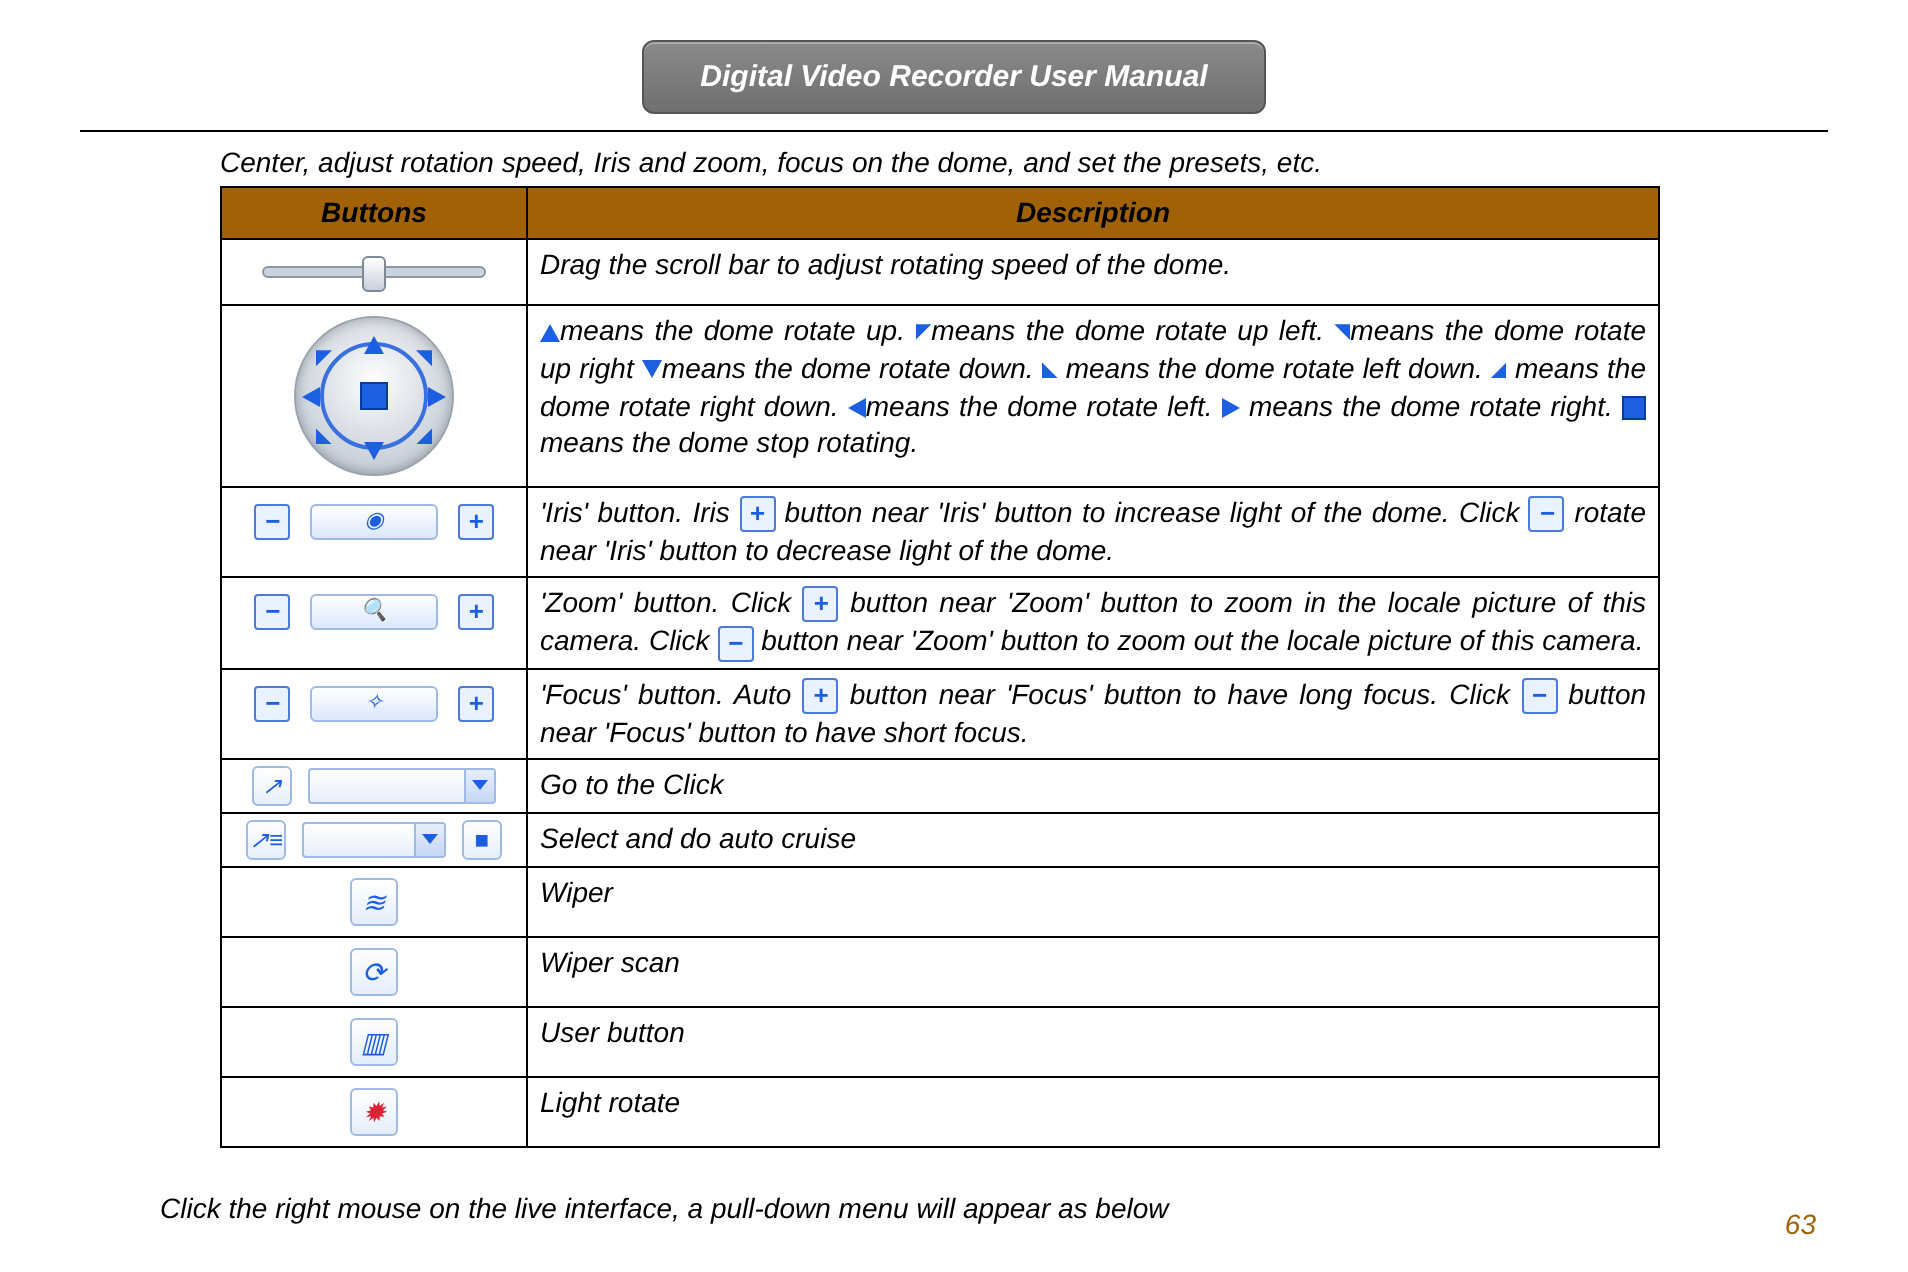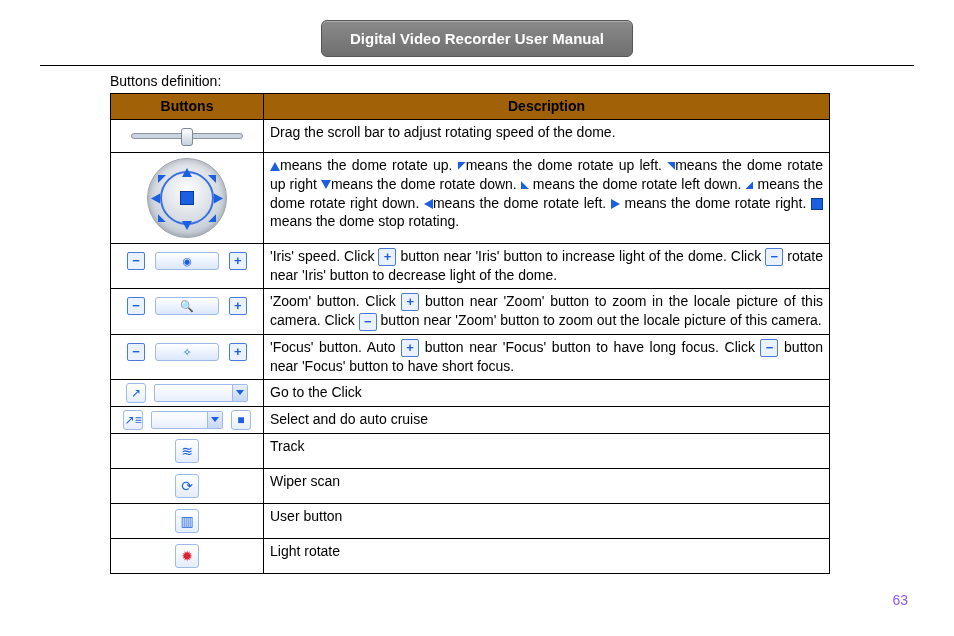--- a/index.html
+++ b/index.html
@@ -1,16 +1,16 @@
 <!DOCTYPE html>
 <html><head>
 <meta charset="utf-8">
 <style>
   html,body{margin:0;padding:0;background:#fff;font-family:Arial,Helvetica,sans-serif;font-size:14px;color:#000;}
-  .page{width:954px;height:636px;position:relative;box-sizing:border-box;padding:20px 40px 0 40px;}
+  .page{width:954px;height:636px;position:relative;box-sizing:border-box;padding:20px 40px 0 40px;font-style:italic;}
   .title-tab{width:310px;margin:0 auto 8px auto;text-align:center;background:linear-gradient(#8a8a8a,#6f6f6f);
     color:#fff;font-weight:bold;font-size:15px;padding:9px 0;border-radius:6px;border:1px solid #555;
     box-shadow:inset 0 1px 0 rgba(255,255,255,.3);}
   hr.top{border:none;border-top:1px solid #000;margin:4px 0 6px 0;}
   .intro{margin:0 0 2px 70px;line-height:1.35;}
   table.def{width:720px;margin:0 0 0 70px;border-collapse:collapse;}
   table.def th,table.def td{border:1px solid #000;padding:3px 6px;vertical-align:top;font-size:14px;line-height:1.35;}
   table.def th{text-align:center;font-weight:bold;background:#a16207;}
   .buttons-col{width:140px;text-align:center;}
   .desc-just{text-align:justify;}
@@ -54,31 +54,31 @@
     border-radius:2px;vertical-align:middle;position:relative;}
   .combo .dd{position:absolute;right:0;top:0;width:14px;height:100%;border-left:1px solid #9fb9e8;
     background:linear-gradient(#e7eefb,#c6d7f4);}
   .combo .dd::after{content:"";position:absolute;left:3px;top:5px;border-left:4px solid transparent;border-right:4px solid transparent;border-top:5px solid #1c5fe0;}
   .mini-icon{display:inline-block;width:18px;height:18px;border:1px solid #9fb9e8;border-radius:3px;
     background:linear-gradient(#fff,#e7eefb);vertical-align:middle;text-align:center;line-height:18px;
     font-size:12px;color:#1c5fe0;}
   .icon-btn{display:inline-block;width:22px;height:22px;border:1px solid #9fb9e8;border-radius:3px;
     background:linear-gradient(#fff,#e4edfb);margin:2px auto;line-height:22px;text-align:center;color:#1c5fe0;font-size:14px;}
   .footer-text{margin:22px 0 0 40px;}
-  .pagenum{position:absolute;right:46px;bottom:28px;font-size:14px;color:#8b5cf6;}
+  .pagenum{position:absolute;right:46px;bottom:16px;font-size:14px;color:#a16207;}
 </style>
 </head>
 <body>
 
 <div class="page">
 
   <div class="title-tab">Digital Video Recorder User Manual</div>
   <hr class="top">
 
-  <p class="intro">Buttons definition:</p>
+  <p class="intro">Center, adjust rotation speed, Iris and zoom, focus on the dome, and set the presets, etc.</p>
 
   <table class="def">
     <thead>
       <tr>
         <th class="buttons-col">Buttons</th>
         <th>Description</th>
       </tr>
     </thead>
     <tbody>
 
@@ -121,21 +121,21 @@
 
       <tr>
         <td class="buttons-col">
           <div class="ctl-row">
             <span class="sq-btn minus"></span>
             <span class="mid-ctl"><span class="glyph">◉</span></span>
             <span class="sq-btn plus"></span>
           </div>
         </td>
         <td class="desc-just">
-          <span>'Iris' speed. Click  </span><span class="sq-btn plus"></span>
+          <span>'Iris' button. Iris  </span><span class="sq-btn plus"></span>
           <span>button near 'Iris' button to increase light of the dome. Click  </span><span class="sq-btn minus"></span>
           <span> rotate near 'Iris' button to decrease light of the dome.</span>
         </td>
       </tr>
 
       <tr>
         <td class="buttons-col">
           <div class="ctl-row">
             <span class="sq-btn minus"></span>
             <span class="mid-ctl"><span class="glyph">🔍</span></span>
@@ -178,21 +178,21 @@
           <span class="combo" style="width:70px;margin-left:4px;"><span class="dd"></span></span>
           <span class="mini-icon" style="margin-left:4px;">■</span>
         </td>
         <td>Select and do auto cruise</td>
       </tr>
 
       <tr>
         <td class="buttons-col">
           <span class="icon-btn"><span>≋</span></span>
         </td>
-        <td>Track</td>
+        <td>Wiper</td>
       </tr>
 
       <tr>
         <td class="buttons-col">
           <span class="icon-btn"><span>⟳</span></span>
         </td>
         <td>Wiper scan</td>
       </tr>
 
       <tr>
@@ -205,15 +205,16 @@
       <tr>
         <td class="buttons-col">
           <span class="icon-btn"><span style="color:#d23;">✹</span></span>
         </td>
         <td>Light rotate</td>
       </tr>
 
     </tbody>
   </table>
 
+  <p class="footer-text">Click the right mouse on the live interface, a pull-down menu will appear as below</p>
 
   <div class="pagenum">63</div>
 </div>
 
 </body></html>

